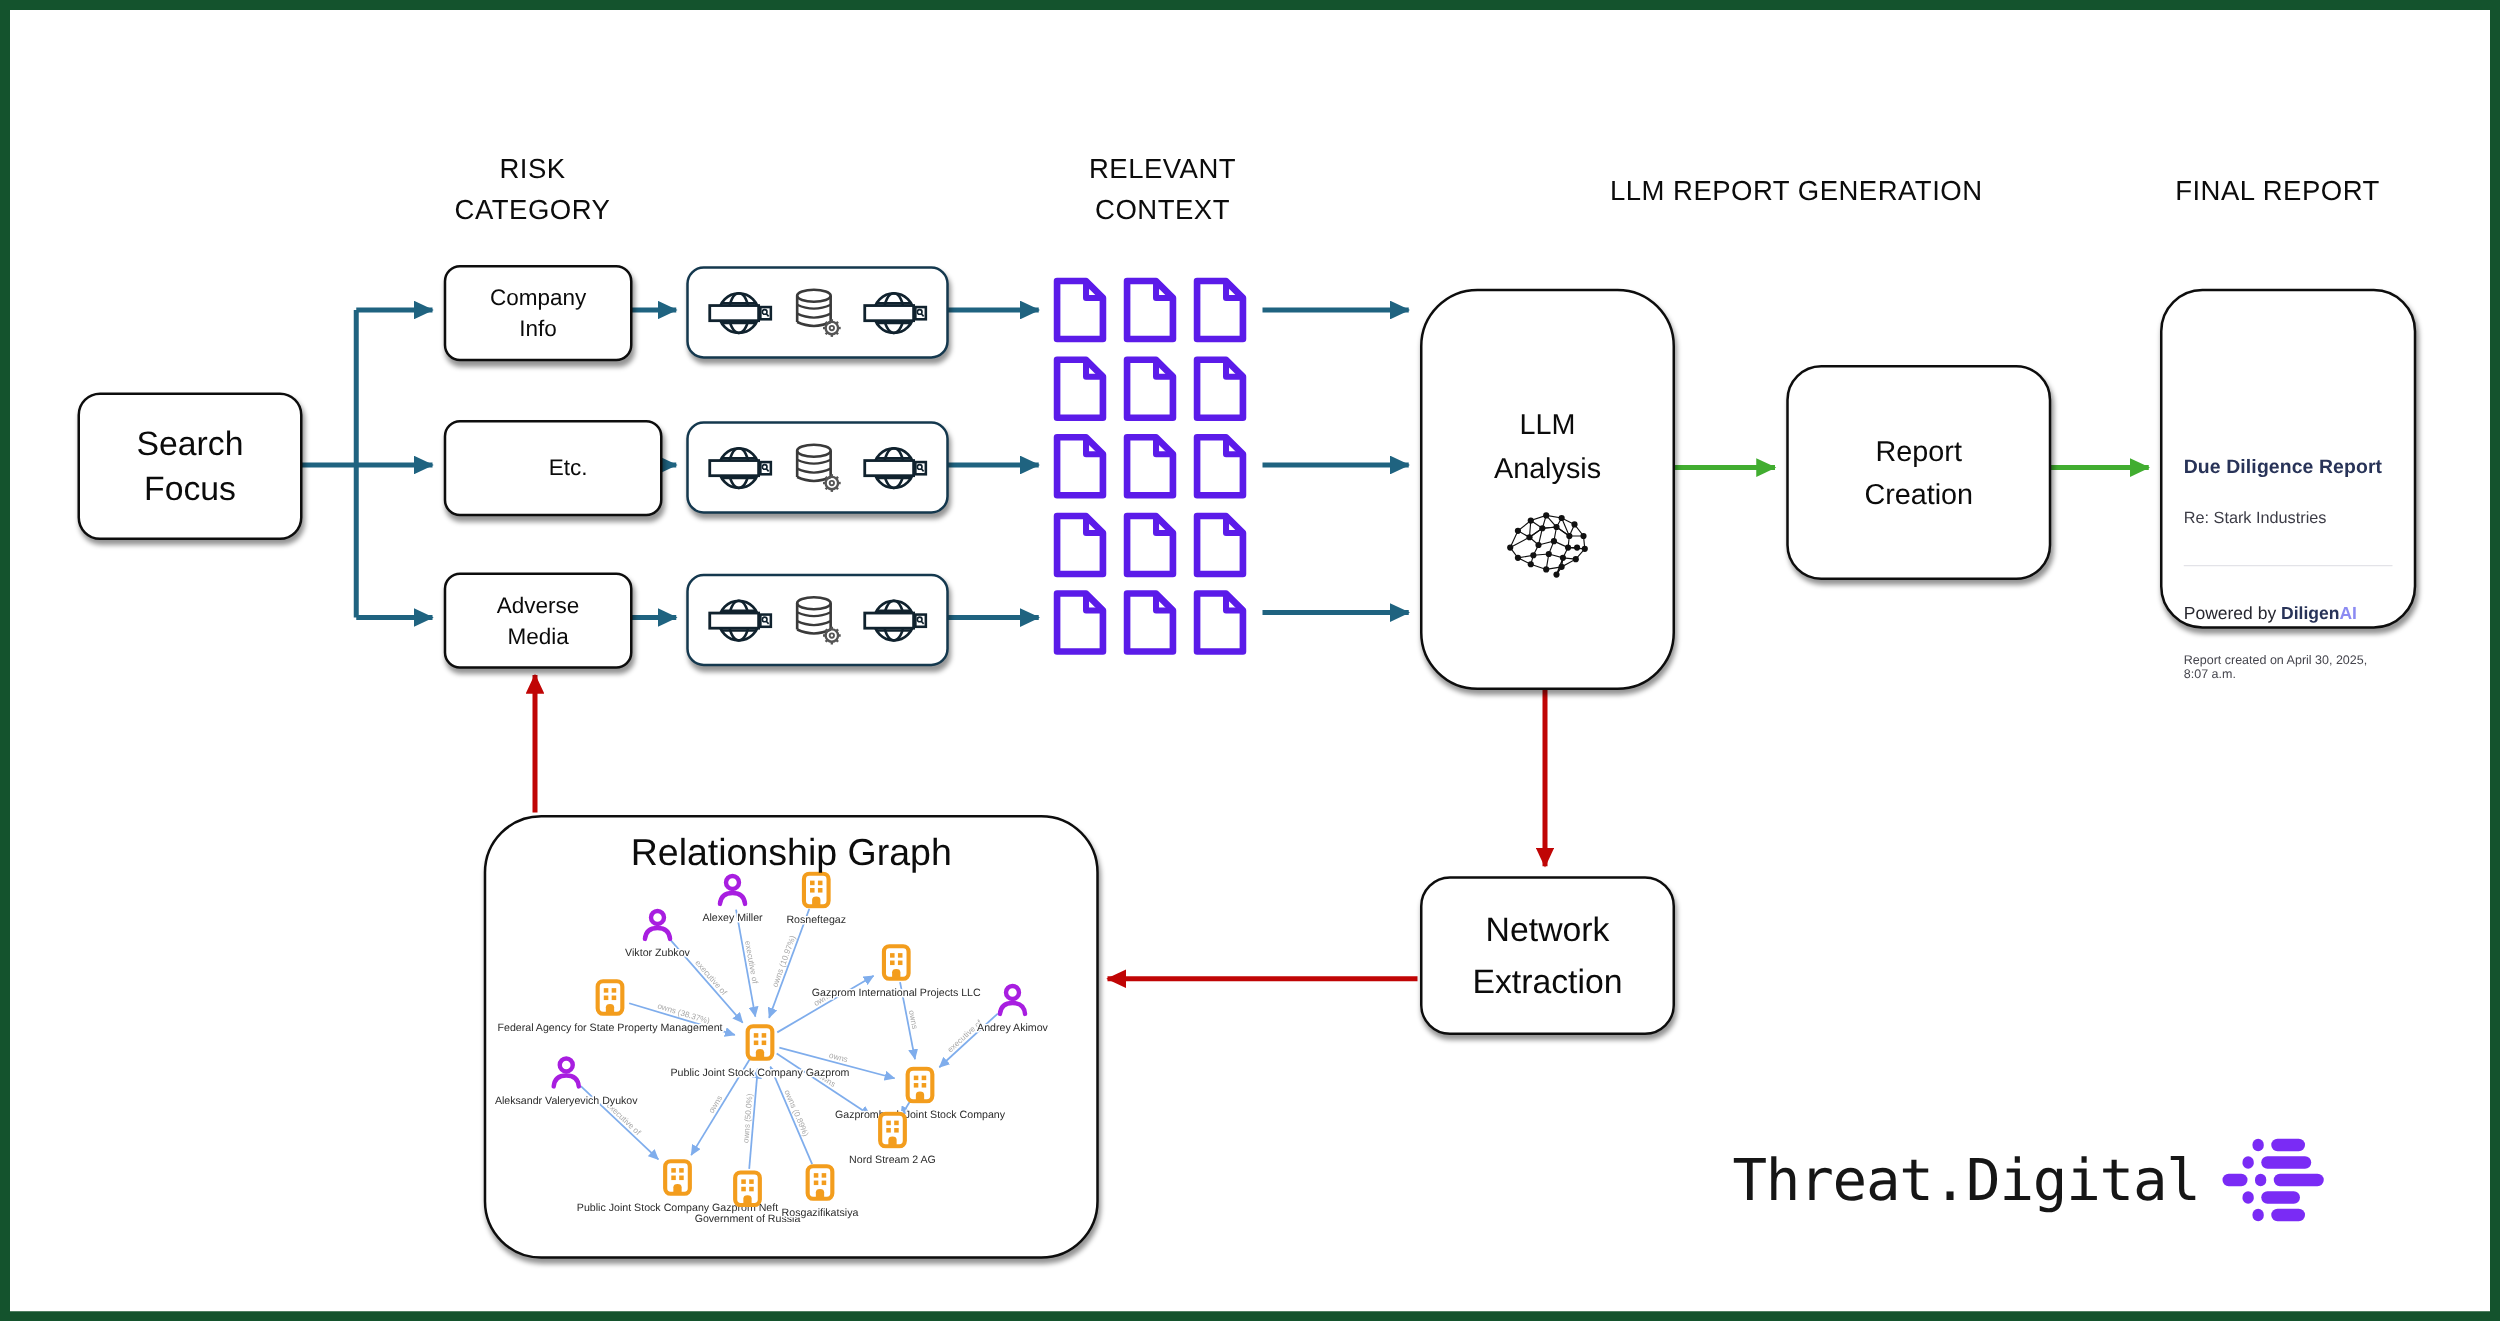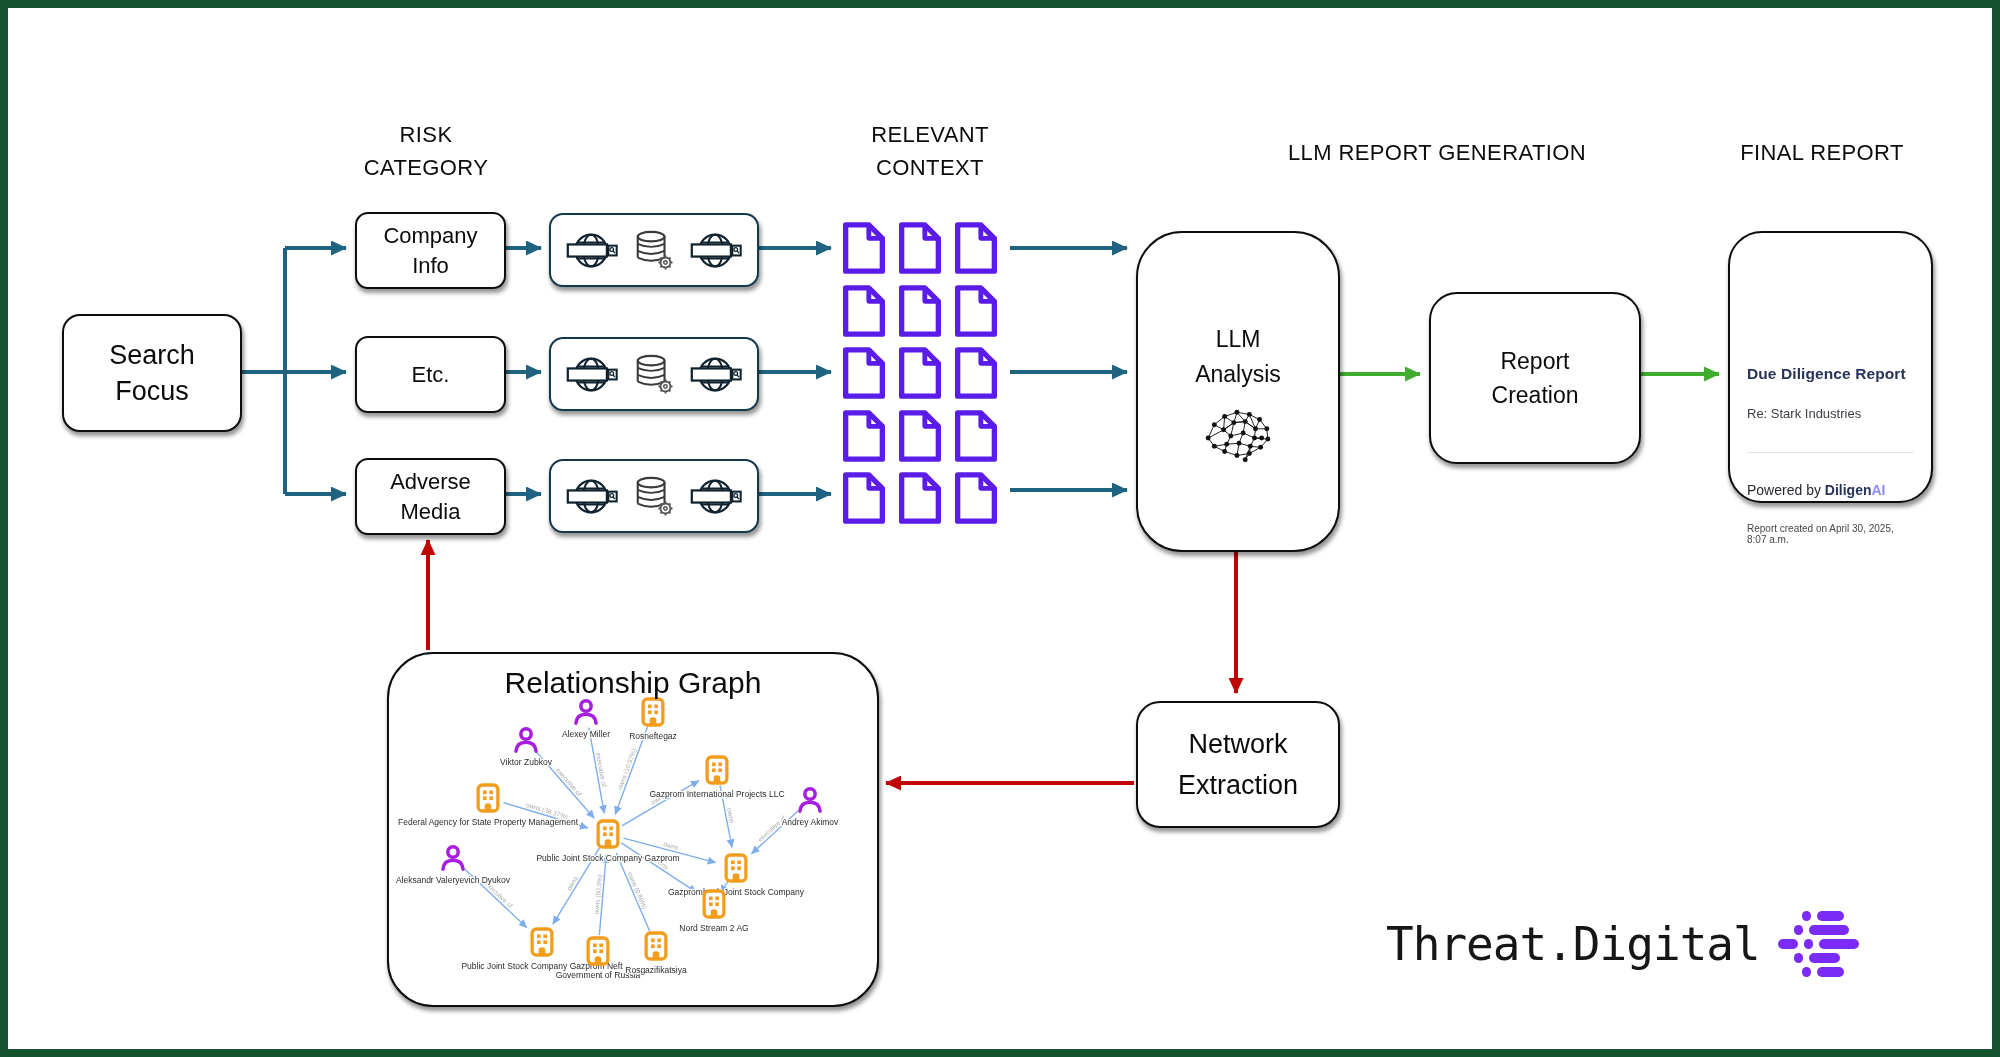--- a/index.html
+++ b/index.html
@@ -12,21 +12,21 @@
   .heading{
     text-align:center; font-size:22px; letter-spacing:.4px; line-height:1.5;
     white-space:pre-line; color:#0c0c0c; z-index:3;
   }
   .box{
     position:absolute; background:#fff; border:2px solid #0d0d0d;
     box-shadow:1.5px 4px 4px rgba(0,0,0,.42);
     display:flex; align-items:center; justify-content:center;
     text-align:center; white-space:pre-line; z-index:2;
   }
-  .risk-box{border-radius:13px; font-size:22px; line-height:1.35;}
+  .risk-box{border-radius:13px; font-size:18px; line-height:1.35;}
   .retrieval-box{border:2.5px solid #14384e; border-radius:14px; gap:13px; z-index:2;}
   .big-round{border-radius:46px;}
   #flow-svg{position:absolute; left:0; top:0; z-index:1; pointer-events:none;}
   #docs-grid{
     position:absolute; left:832px; top:212px; display:grid;
     grid-template-columns:repeat(3,48px); grid-auto-rows:56px;
     column-gap:8px; row-gap:6.5px; z-index:2;
   }
   #docs-grid svg{width:48px; height:56px; display:block;}
   .llm-text{font-size:23px; line-height:1.5;}
@@ -184,21 +184,21 @@
   <div class="abs heading" style="left:822px; top:110px; width:200px;">RELEVANT
 CONTEXT</div>
   <div class="abs heading" style="left:1254px; top:128px; width:350px;">LLM REPORT GENERATION</div>
   <div class="abs heading" style="left:1714px; top:128px; width:200px;">FINAL REPORT</div>
 
   <div class="box" style="left:54px; top:306px; width:176px; height:114px; border-radius:18px; font-size:27px; line-height:1.35;">Search
 Focus</div>
 
   <div class="box risk-box" style="left:347px; top:204px; width:147px; height:73px;">Company
 Info</div>
-  <div class="box risk-box" style="left:347px; top:328px; width:147px; height:73px;">Etc.</div>
+  <div class="box risk-box" style="left:347px; top:328px; width:147px; height:73px;padding-left:24px;">Etc.</div>
   <div class="box risk-box" style="left:347px; top:450px; width:147px; height:73px;">Adverse
 Media</div>
 
   <div class="box retrieval-box" style="left:541px; top:205px; width:206px; height:70px;">
     <svg width="54" height="45" viewBox="0 0 58 48">
         <use href="#sym-globe-search"></use>
       </svg>
     <svg width="44" height="44" viewBox="0 0 46 46">
         <use href="#sym-db-gear"></use>
       </svg>

